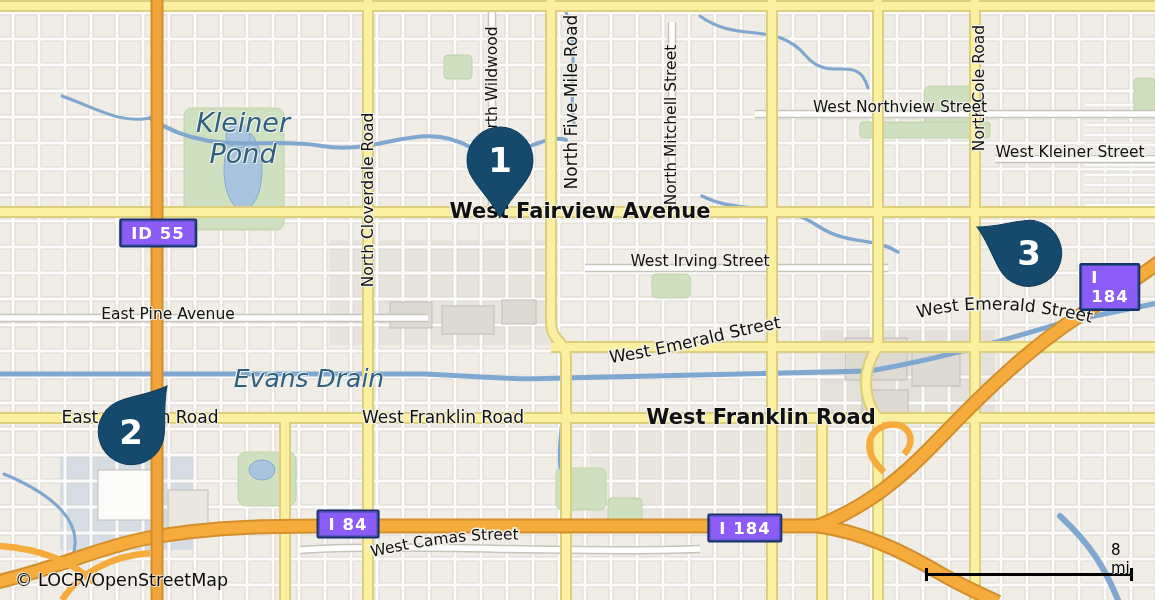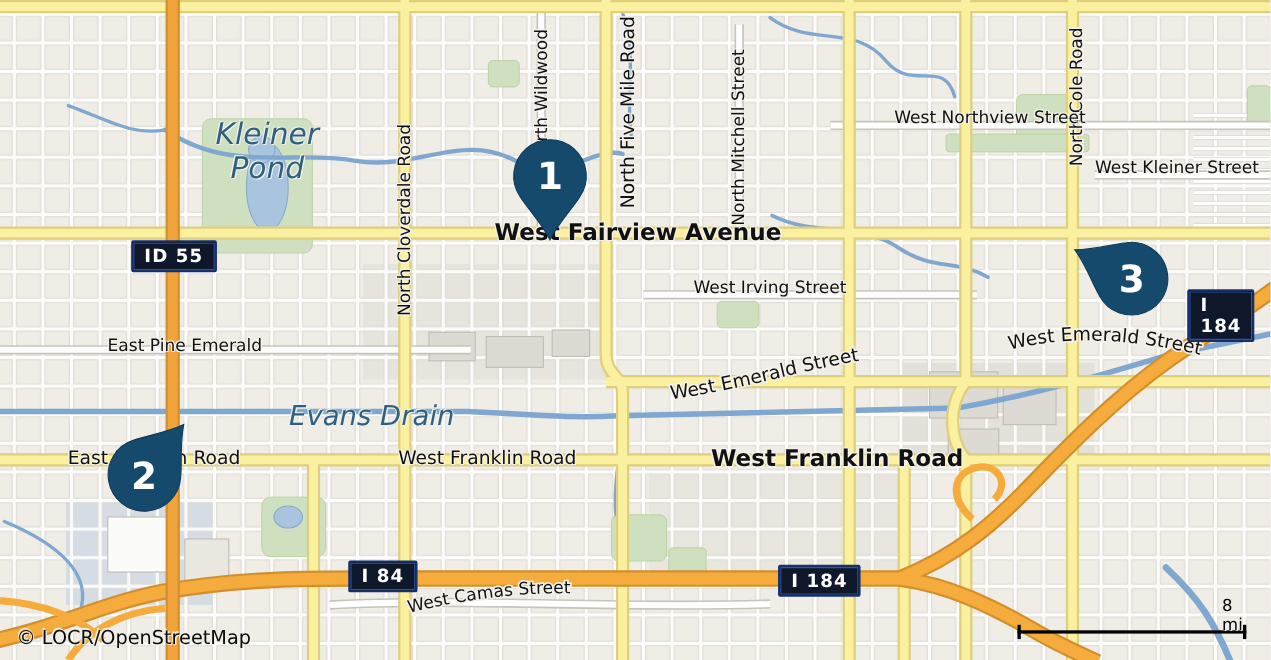--- a/index.html
+++ b/index.html
@@ -9,21 +9,21 @@
   .lbl{position:absolute;z-index:2;white-space:nowrap;color:#111;font-size:15.5px;
        transform:translate(-50%,-50%);
        text-shadow:0 0 2px #f3f1ea,1px 1px 0 #f3f1ea,-1px -1px 0 #f3f1ea,1px -1px 0 #f3f1ea,-1px 1px 0 #f3f1ea;}
   .v{transform:translate(-50%,-50%) rotate(-90deg);}
   .big{font-weight:bold;font-size:21px;}
   .mid{font-size:17px;}
   .water{color:#31607e;font-style:italic;font-size:25px;
          text-shadow:0 0 2px #eef0ec,1px 1px 0 #eef0ec,-1px -1px 0 #eef0ec;}
   .pond{font-size:27px;white-space:normal;width:150px;text-align:center;line-height:1.15;}
   .shield{position:absolute;z-index:3;transform:translate(-50%,-50%);
-          background:#0f172a;color:#fff;font-weight:bold;font-size:16.5px;
+          background:#8b5cf6;color:#fff;font-weight:bold;font-size:16.5px;
           padding:3px 10px;border:2px solid #15306b;border-radius:2px;
           letter-spacing:1px;box-shadow:inset 0 0 0 1px #35529e;}
   svg.pins{position:absolute;left:0;top:0;z-index:4;}
   .pin-num{font-weight:bold;font-size:34px;fill:#fff;}
   .scalebar{position:absolute;z-index:5;left:925px;top:573px;width:208px;height:3px;background:#000;}
   .scalebar::before,.scalebar::after{content:"";position:absolute;top:-5px;width:3px;height:13px;background:#000;}
   .scalebar::before{left:0;} .scalebar::after{right:0;}
   .scale-lbl{position:absolute;z-index:5;left:1133px;top:559px;transform:translate(-100%,-50%);
              font-size:15px;color:#000;text-shadow:0 0 2px #efede6,1px 1px 0 #efede6;}
   .attribution{position:absolute;z-index:5;left:15px;top:570px;font-size:17.5px;color:#0b0b0b;
@@ -184,27 +184,27 @@
   <div class="lbl v" style="left:368px;top:200px;">North Cloverdale Road</div>
   <div class="lbl v" style="left:492px;top:88px;">North Wildwood</div>
   <div class="lbl v mid" style="left:571px;top:102px;">North Five Mile Road</div>
   <div class="lbl v" style="left:671px;top:125px;">North Mitchell Street</div>
   <div class="lbl v" style="left:979px;top:88px;">North Cole Road</div>
 
   <div class="lbl" style="left:900px;top:107px;">West Northview Street</div>
   <div class="lbl" style="left:1070px;top:152px;">West Kleiner Street</div>
   <div class="lbl big" style="left:580px;top:211px;">West Fairview Avenue</div>
   <div class="lbl" style="left:700px;top:261px;">West Irving Street</div>
-  <div class="lbl" style="left:168px;top:314px;">East Pine Emerald</div>
+  <div class="lbl" style="left:168px;top:314px;">East Pine Avenue</div>
   <div class="lbl mid" style="left:140px;top:417px;">East Franklin Road</div>
   <div class="lbl mid" style="left:443px;top:417px;">West Franklin Road</div>
   <div class="lbl big" style="left:761px;top:417px;">West Franklin Road</div>
 
   <div class="lbl water pond" style="left:243px;top:138px;">Kleiner Pond</div>
-  <div class="lbl water" style="left:309px;top:378px;margin-left:29px;">Evans Drain</div>
+  <div class="lbl water" style="left:309px;top:378px;">Evans Drain</div>
 
   <div class="shield" style="left:158px;top:233px;">ID 55</div>
   <div class="shield" style="left:348px;top:524px;">I 84</div>
   <div class="shield" style="left:745px;top:528px;">I 184</div>
   <div class="shield" style="left:1110px;top:287px;">I 184</div>
 
   <svg class="pins" width="1155" height="600" viewBox="0 0 1155 600">
     <g>
       <path d="M0,0 C -8,-16 -20,-28 -27,-39 A 33,33 0 1 1 27,-39 C 20,-28 8,-16 0,0 Z" transform="translate(500,218)" fill="#164a6d" stroke="#0e3a59" stroke-width="1"></path>
       <text x="500" y="160" dy="0.36em" text-anchor="middle" class="pin-num">1</text>

